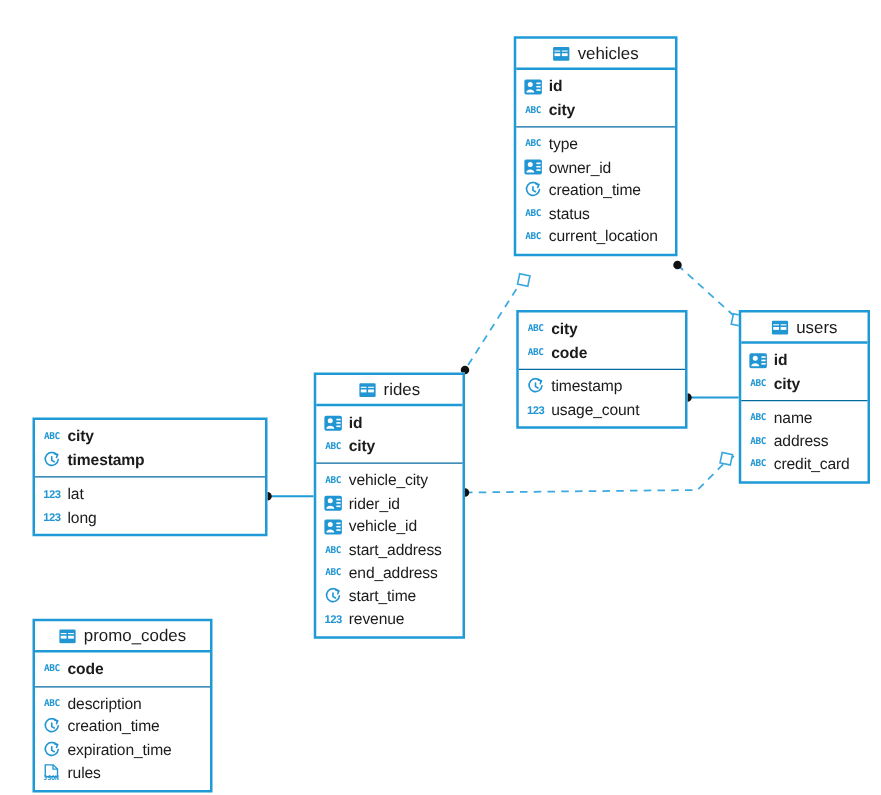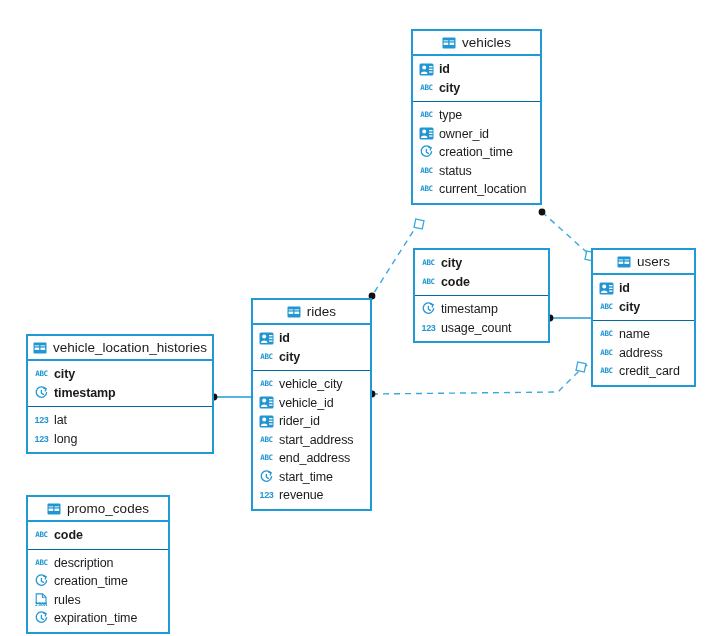--- a/index.html
+++ b/index.html
@@ -248,34 +248,34 @@
             <span class="ic">
               <svg width="15" height="13" viewBox="0 0 15 13">
                 <rect x="0.5" y="0.5" width="14" height="12" rx="1.5" fill="#2196d3"></rect>
                 <circle cx="5.2" cy="4.6" r="2" fill="#fff"></circle>
                 <path d="M1.9 11 C2.3 7.8 8.1 7.8 8.5 11 Z" fill="#fff"></path>
                 <rect x="10.1" y="3" width="3.4" height="1.3" fill="#fff"></rect>
                 <rect x="10.1" y="5.7" width="3.4" height="1.3" fill="#fff"></rect>
                 <rect x="10.1" y="8.4" width="3.4" height="1.3" fill="#fff"></rect>
               </svg>
             </span>
+            <span class="fname">rider_id</span>
+          </div>
+          <div class="row">
+            <span class="ic">
+              <svg width="15" height="13" viewBox="0 0 15 13">
+                <rect x="0.5" y="0.5" width="14" height="12" rx="1.5" fill="#2196d3"></rect>
+                <circle cx="5.2" cy="4.6" r="2" fill="#fff"></circle>
+                <path d="M1.9 11 C2.3 7.8 8.1 7.8 8.5 11 Z" fill="#fff"></path>
+                <rect x="10.1" y="3" width="3.4" height="1.3" fill="#fff"></rect>
+                <rect x="10.1" y="5.7" width="3.4" height="1.3" fill="#fff"></rect>
+                <rect x="10.1" y="8.4" width="3.4" height="1.3" fill="#fff"></rect>
+              </svg>
+            </span>
             <span class="fname">vehicle_id</span>
-          </div>
-          <div class="row">
-            <span class="ic">
-              <svg width="15" height="13" viewBox="0 0 15 13">
-                <rect x="0.5" y="0.5" width="14" height="12" rx="1.5" fill="#2196d3"></rect>
-                <circle cx="5.2" cy="4.6" r="2" fill="#fff"></circle>
-                <path d="M1.9 11 C2.3 7.8 8.1 7.8 8.5 11 Z" fill="#fff"></path>
-                <rect x="10.1" y="3" width="3.4" height="1.3" fill="#fff"></rect>
-                <rect x="10.1" y="5.7" width="3.4" height="1.3" fill="#fff"></rect>
-                <rect x="10.1" y="8.4" width="3.4" height="1.3" fill="#fff"></rect>
-              </svg>
-            </span>
-            <span class="fname">rider_id</span>
           </div>
           <div class="row">
             <span class="ic abc">ABC</span>
             <span class="fname">start_address</span>
           </div>
           <div class="row">
             <span class="ic abc">ABC</span>
             <span class="fname">end_address</span>
           </div>
           <div class="row">
@@ -288,32 +288,20 @@
             </span>
             <span class="fname">start_time</span>
           </div>
           <div class="row">
             <span class="ic num">123</span>
             <span class="fname">revenue</span>
           </div>
         </div>
       </div>
       <div class="table-box" style="left: 26px; top: 334px; width: 188px;">
-        <div class="tbl-title">
-          <span class="ic">
-            <svg width="14" height="12" viewBox="0 0 14 12">
-              <rect x="0.5" y="0.5" width="13" height="11" rx="1" fill="#2196d3"></rect>
-              <rect x="1.6" y="3.4" width="4.6" height="0.9" fill="#fff"></rect>
-              <rect x="7.5" y="3.4" width="4.6" height="0.9" fill="#fff"></rect>
-              <rect x="1.6" y="5.6" width="4.6" height="2.3" fill="#fff"></rect>
-              <rect x="7.5" y="5.6" width="4.6" height="2.3" fill="#fff"></rect>
-            </svg>
-          </span>
-          <span class="tname">vehicle_location_histories</span>
-        </div>
         <div class="sect keys">
           <div class="row">
             <span class="ic abc">ABC</span>
             <span class="fname">city</span>
           </div>
           <div class="row">
             <span class="ic">
               <svg width="15" height="14" viewBox="0 0 15 14">
                 <path d="M11.6 3.0 A5.2 5.2 0 1 0 12.6 6.6" fill="none" stroke="#2196d3" stroke-width="1.3" stroke-linecap="round"></path>
                 <path d="M9.6 2.0 L12.2 2.6 L11.2 5.0" fill="none" stroke="#2196d3" stroke-width="1.3" stroke-linejoin="round" stroke-linecap="round"></path>
@@ -364,34 +352,34 @@
                 <path d="M11.6 3.0 A5.2 5.2 0 1 0 12.6 6.6" fill="none" stroke="#2196d3" stroke-width="1.3" stroke-linecap="round"></path>
                 <path d="M9.6 2.0 L12.2 2.6 L11.2 5.0" fill="none" stroke="#2196d3" stroke-width="1.3" stroke-linejoin="round" stroke-linecap="round"></path>
                 <path d="M7.4 4.4 L7.4 7.3 L9.4 8.4" fill="none" stroke="#2196d3" stroke-width="1.3" stroke-linecap="round" stroke-linejoin="round"></path>
               </svg>
             </span>
             <span class="fname">creation_time</span>
           </div>
           <div class="row">
             <span class="ic">
               <svg width="15" height="14" viewBox="0 0 15 14">
+                <path d="M11.6 3.0 A5.2 5.2 0 1 0 12.6 6.6" fill="none" stroke="#2196d3" stroke-width="1.3" stroke-linecap="round"></path>
+                <path d="M9.6 2.0 L12.2 2.6 L11.2 5.0" fill="none" stroke="#2196d3" stroke-width="1.3" stroke-linejoin="round" stroke-linecap="round"></path>
+                <path d="M7.4 4.4 L7.4 7.3 L9.4 8.4" fill="none" stroke="#2196d3" stroke-width="1.3" stroke-linecap="round" stroke-linejoin="round"></path>
+              </svg>
+            </span>
+            <span class="fname">expiration_time</span>
+          </div>
+          <div class="row">
+            <span class="ic">
+              <svg width="15" height="14" viewBox="0 0 15 14">
                 <path d="M2.2 0.9 H8.6 L12.0 4.2 V10.4 H2.2 Z" fill="none" stroke="#2196d3" stroke-width="1.1"></path>
                 <path d="M8.4 0.9 V4.3 H11.9" fill="none" stroke="#2196d3" stroke-width="1.1"></path>
                 <text x="7.0" y="13.4" font-size="5.1" font-family="DejaVu Sans Mono, monospace" font-weight="bold" fill="#2196d3" text-anchor="middle">JSON</text>
               </svg>
             </span>
             <span class="fname">rules</span>
           </div>
-          <div class="row">
-            <span class="ic">
-              <svg width="15" height="14" viewBox="0 0 15 14">
-                <path d="M11.6 3.0 A5.2 5.2 0 1 0 12.6 6.6" fill="none" stroke="#2196d3" stroke-width="1.3" stroke-linecap="round"></path>
-                <path d="M9.6 2.0 L12.2 2.6 L11.2 5.0" fill="none" stroke="#2196d3" stroke-width="1.3" stroke-linejoin="round" stroke-linecap="round"></path>
-                <path d="M7.4 4.4 L7.4 7.3 L9.4 8.4" fill="none" stroke="#2196d3" stroke-width="1.3" stroke-linecap="round" stroke-linejoin="round"></path>
-              </svg>
-            </span>
-            <span class="fname">expiration_time</span>
-          </div>
         </div>
       </div>
     </div>
 
 </div>
 
 </body></html>

